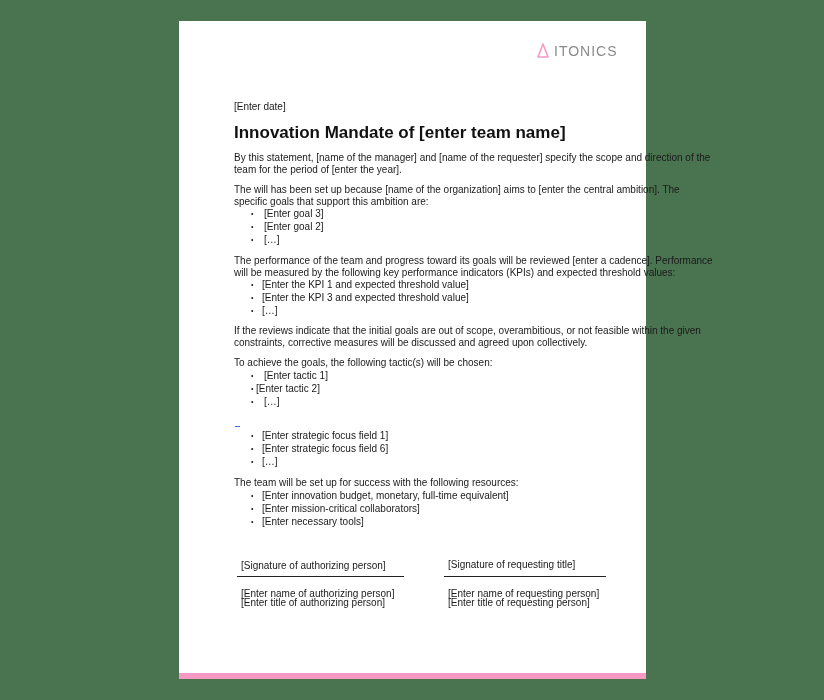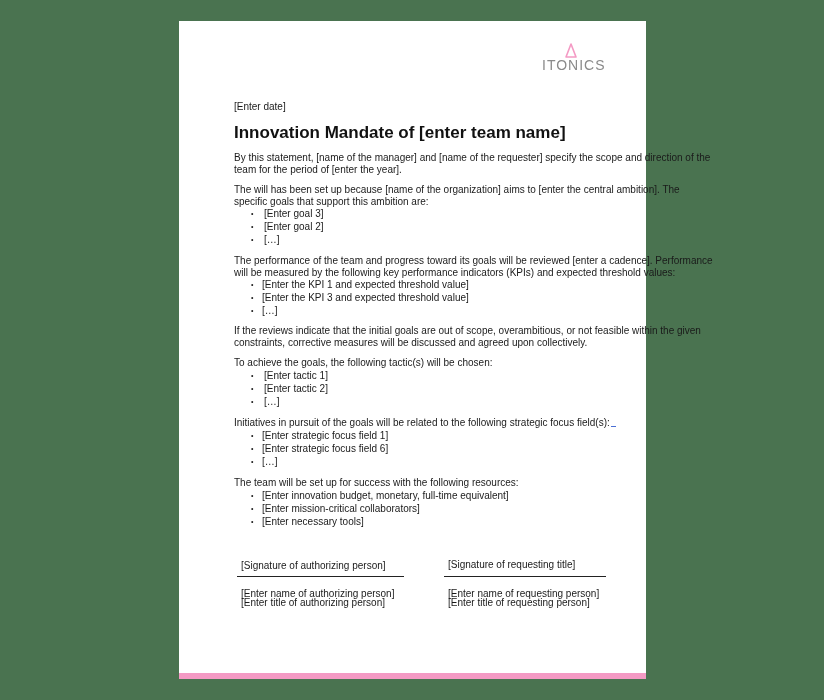--- a/index.html
+++ b/index.html
@@ -19,21 +19,21 @@
   }
   .pink-bar {
     position: absolute;
     left: 179px; top: 673px;
     width: 467px; height: 6px;
     background: #f49ac4;
   }
   .logo {
     position: absolute;
     left: 358px; top: 22px;
-    display: flex; align-items: center; flex-direction: column;
+    display: flex; align-items: center;
   }
   .logo svg { display: block; }
   .logo-text {
     font-family: "Liberation Sans", sans-serif;
     font-size: 14px;
     letter-spacing: 1px;
     color: #8a8a8a;
     margin-left: 5px;
     line-height: 1;
   }
@@ -112,25 +112,25 @@
     <span class="bullet-dot" style="top:284px;left:17px">•</span>
     <div class="t" style="top:284px;left:28px">[…]</div>
 
     <div class="t" style="top:304px">If the reviews indicate that the initial goals are out of scope, overambitious, or not feasible within the given</div>
     <div class="t" style="top:316px">constraints, corrective measures will be discussed and agreed upon collectively.</div>
 
     <div class="t" style="top:336px">To achieve the goals, the following tactic(s) will be chosen:</div>
     <span class="bullet-dot" style="top:349px;left:17px">•</span>
     <div class="t" style="top:349px;left:30px">[Enter tactic 1]</div>
     <span class="bullet-dot" style="top:362px;left:17px">•</span>
-    <div class="t" style="top:362px;left:30px">[Enter tactic 2]</div>
+    <div class="t" style="top:362px;left:22px">[Enter tactic 2]</div>
     <span class="bullet-dot" style="top:375px;left:17px">•</span>
     <div class="t" style="top:375px;left:30px">[…]</div>
 
-    <div class="t" style="top:396px"><span>Initiatives in pursuit of the goals will be related to the following strategic focus field(s):</span><span class="underline-mark"></span></div>
+    <div class="t" style="top:396px"><span class="underline-mark"></span></div>
     <span class="bullet-dot" style="top:409px;left:17px">•</span>
     <div class="t" style="top:409px;left:28px">[Enter strategic focus field 1]</div>
     <span class="bullet-dot" style="top:422px;left:17px">•</span>
     <div class="t" style="top:422px;left:28px">[Enter strategic focus field 6]</div>
     <span class="bullet-dot" style="top:435px;left:17px">•</span>
     <div class="t" style="top:435px;left:28px">[…]</div>
 
     <div class="t" style="top:456px">The team will be set up for success with the following resources:</div>
     <span class="bullet-dot" style="top:469px;left:17px">•</span>
     <div class="t" style="top:469px;left:28px">[Enter innovation budget, monetary, full-time equivalent]</div>

